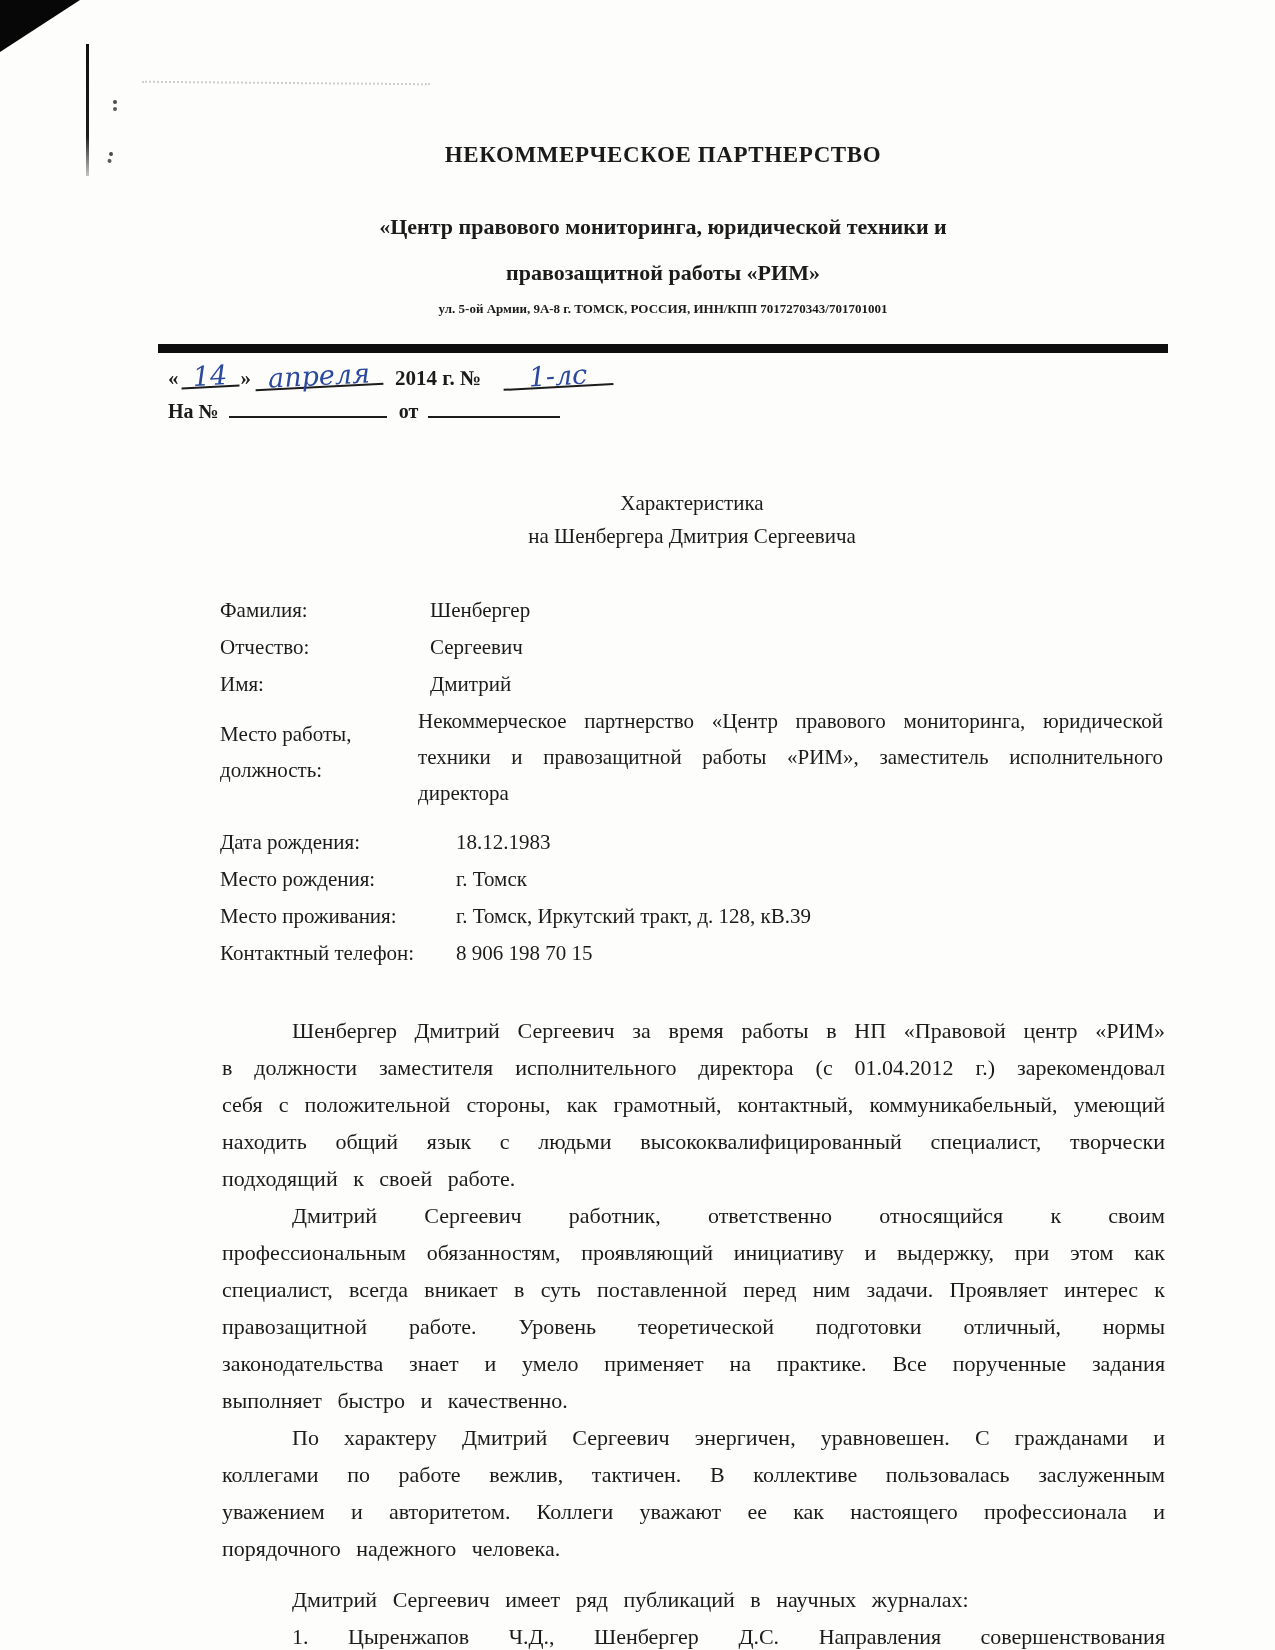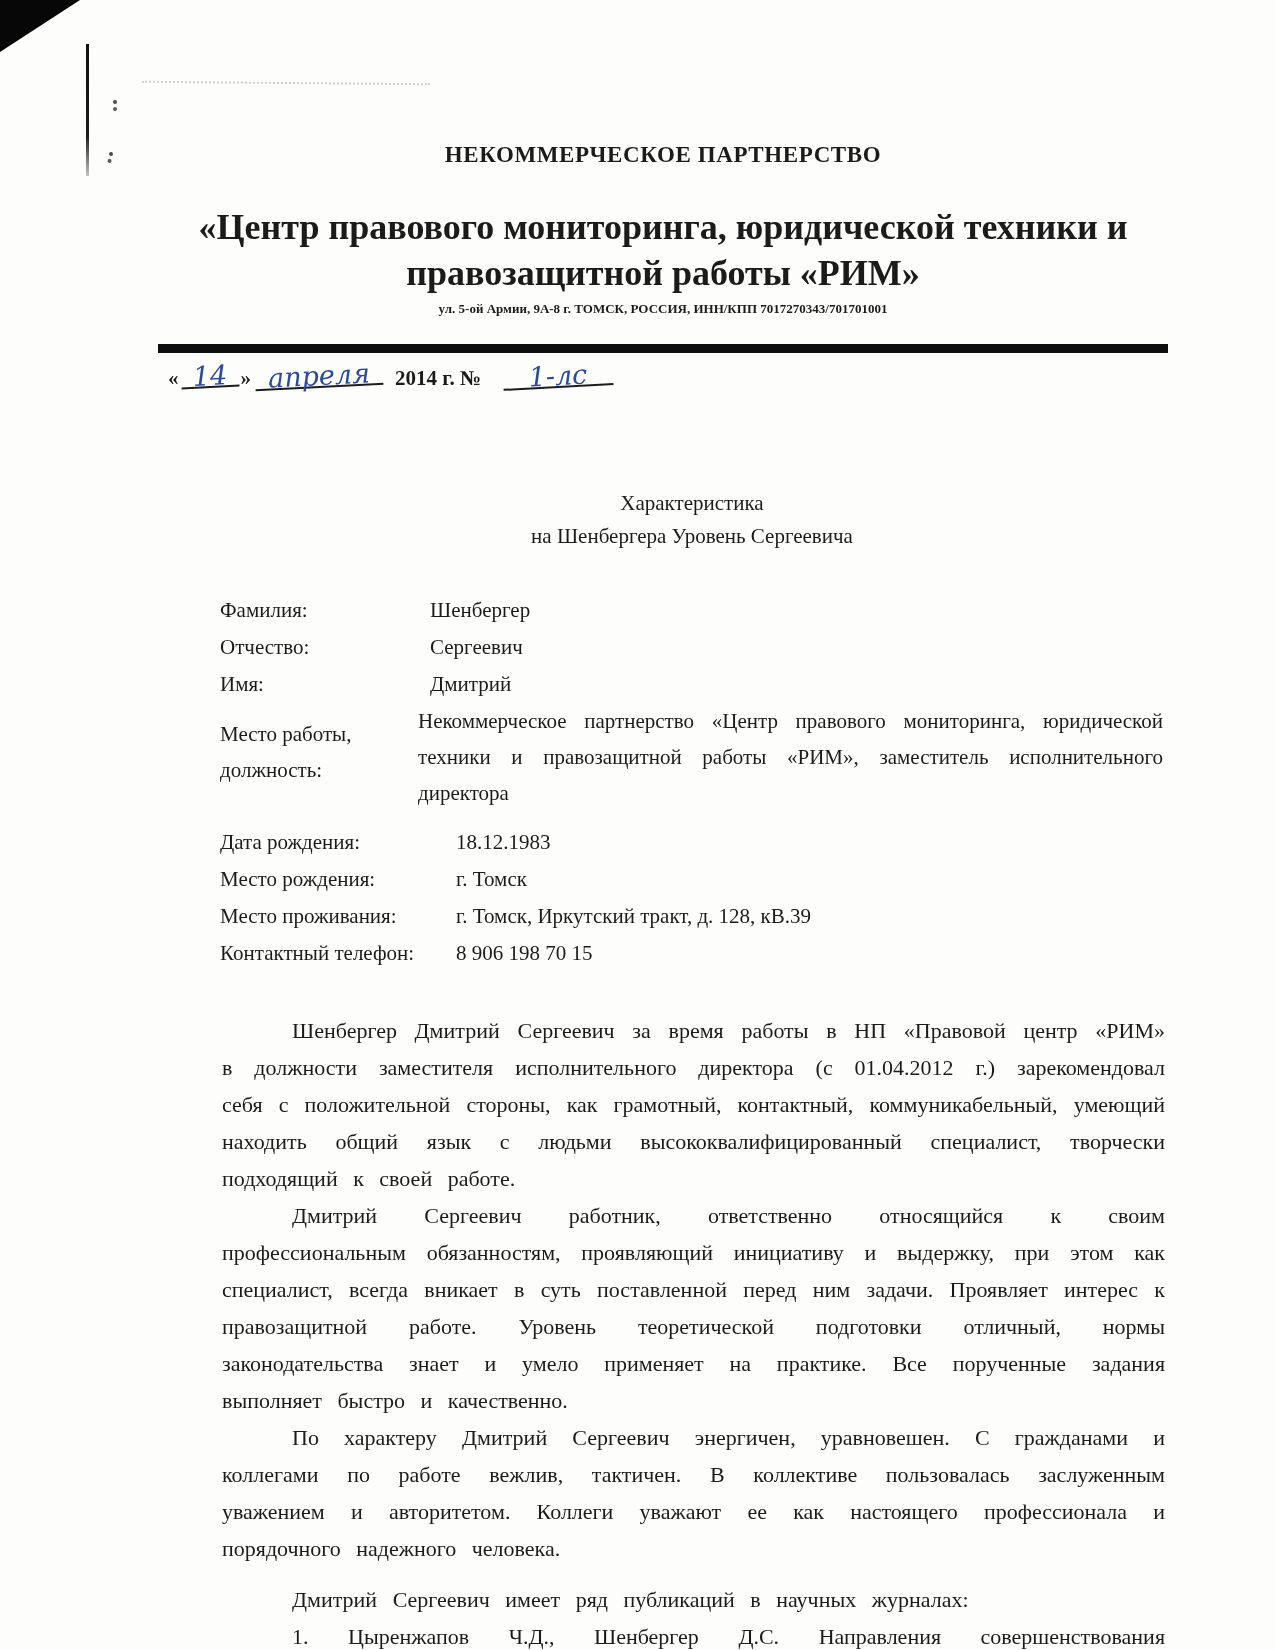--- a/index.html
+++ b/index.html
@@ -39,21 +39,21 @@
   }
   .speck1 { left: 113px; top: 100px; }
   .speck2 { left: 109px; top: 152px; transform: rotate(12deg); }
 
   
   .letterhead {
     position: absolute; left: 158px; top: 142px;
     width: 1010px; text-align: center;
   }
   .org-type { font-size: 23px; font-weight: 700; letter-spacing: .6px; }
-  .org-name { margin-top: 36px; font-size: 36px; font-weight: 700; line-height: 46px; }
+  .org-name { margin-top: 36px; font-size: 22px; font-weight: 700; line-height: 46px; }
   .org-address { margin-top: 5px; font-size: 13px; font-weight: 700; }
 
   .rule {
     position: absolute; left: 158px; top: 344px;
     width: 1010px; height: 9px;
     background: var(--divider-black, #0e0e0e);
   }
 
   
   .refline { position: absolute; left: 168px; top: 366px; font-weight: 700; font-size: 21px; }
@@ -128,25 +128,28 @@
     </div>
     <div class="org-address">ул. 5-ой Армии, 9А-8 г. ТОМСК, РОССИЯ, ИНН/КПП 7017270343/701701001</div>
   </header>
 
   <div class="rule"></div>
 
   <div class="refline">
     <div class="ref-row1">
       <span>«</span><span class="hw u day">14</span><span>»</span><span class="hw u month">апреля</span><span class="yr">2014 г. №</span><span class="hw u num">1-лс</span>
     </div>
+    <div class="ref-row2">
+      <span>На №</span><span class="blank blank1"></span><span>от</span><span class="blank blank2"></span>
+    </div>
   </div>
 
   <div class="doc-title">
     <div>Характеристика</div>
-    <div>на Шенбергера Уровень Сергеевича</div>
+    <div>на Шенбергера Дмитрия Сергеевича</div>
   </div>
 
   <div class="fields">
     <div class="frow">
       <div class="lab">Фамилия:</div>
       <div class="val">Шенбергер</div>
     </div>
     <div class="frow">
       <div class="lab">Отчество:</div>
       <div class="val">Сергеевич</div>

